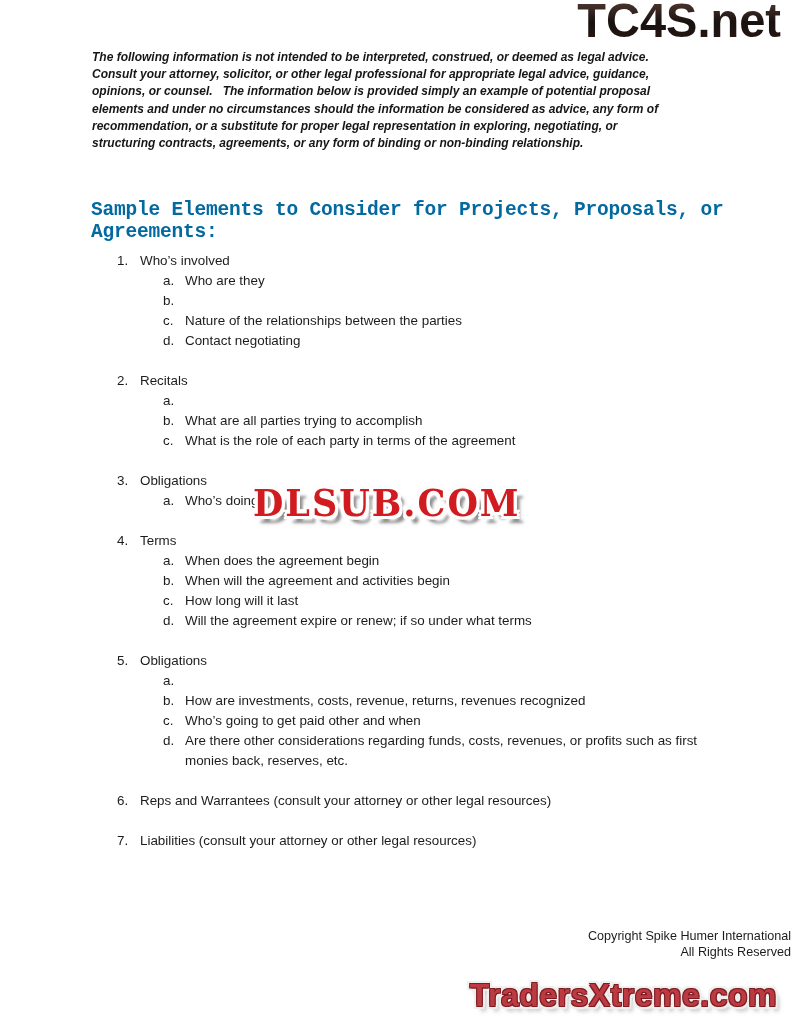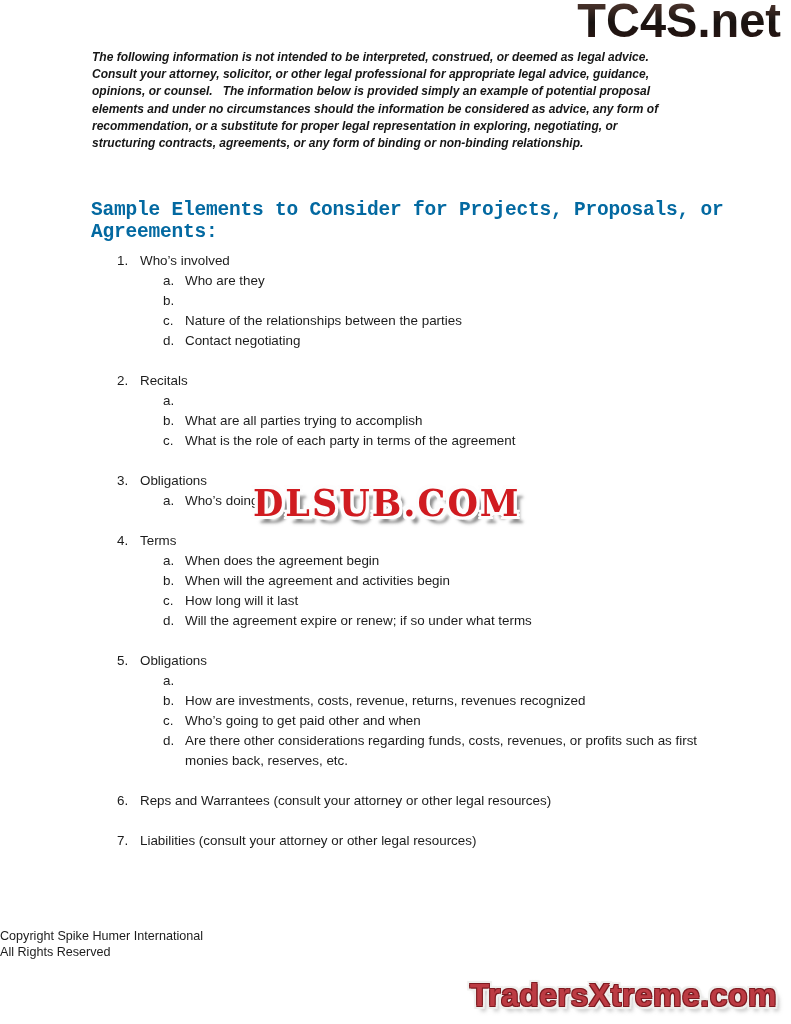--- a/index.html
+++ b/index.html
@@ -89,21 +89,21 @@
       6px 7px 3px rgba(110,110,110,0.8);
     transform: scaleY(1.05);
   }
 
   
   .footer {
     position: absolute;
     left: 0;
     top: 928px;
     width: 791px;
-    text-align: left;
+    text-align: right;
     font-size: 12.6px;
     line-height: 16px;
     color: #1c1c1c;
   }
 
   
   .traders {
     position: absolute;
     top: 977px;
     right: 14px;

